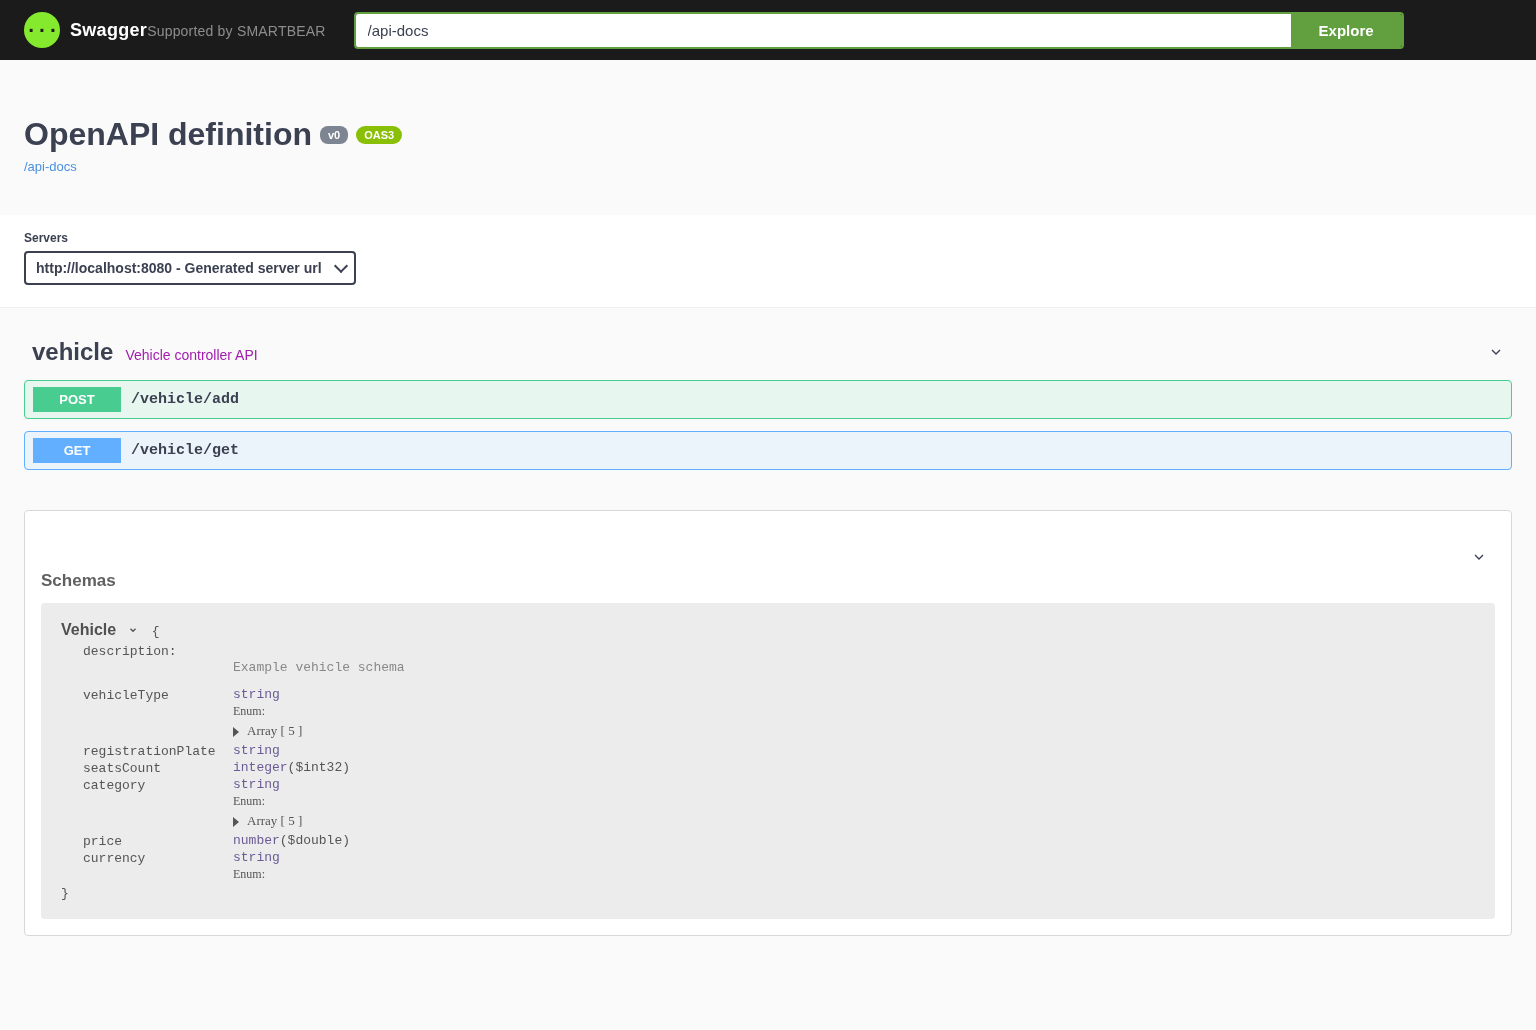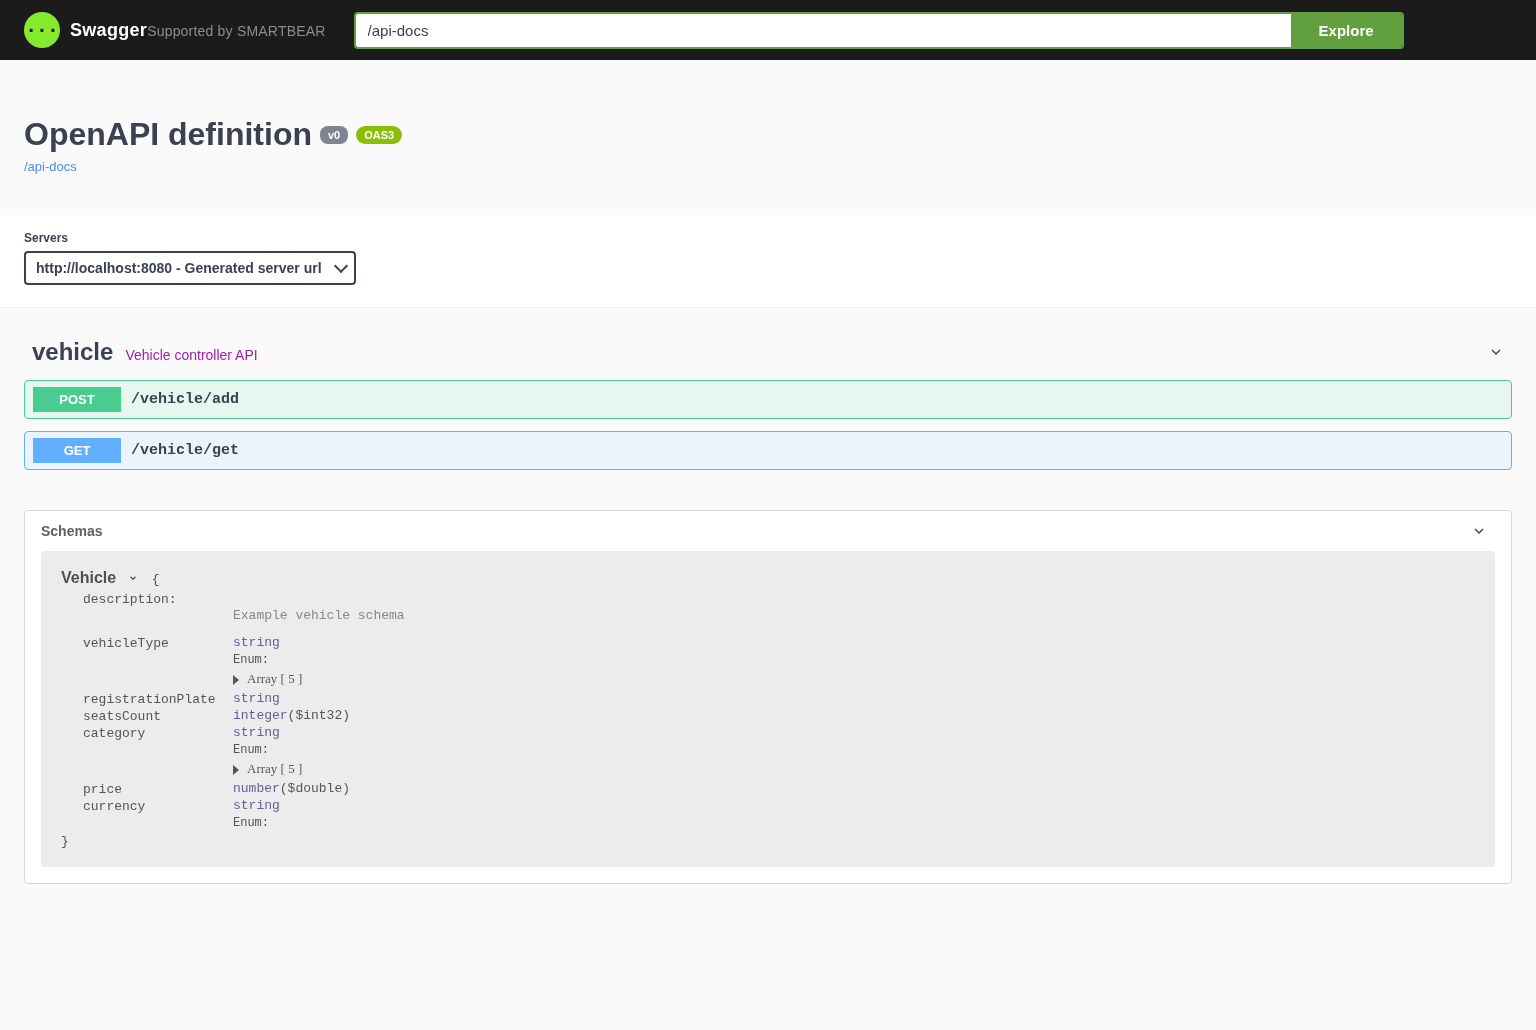--- a/index.html
+++ b/index.html
@@ -47,34 +47,34 @@
     .op-post { background: #e8f6f0; border: 1px solid #49cc90; }
     .op-get { background: #ebf3fb; border: 1px solid #61affe; }
     .op-method { font-size: 13px; font-weight: 700; color: #fff; border-radius: 0; padding: 5px 0; width: 88px; text-align: center; margin-right: 10px; }
     .op-post .op-method { background: #49cc90; }
     .op-get .op-method { background: #61affe; }
     .op-path { font-family: "Courier New", monospace; font-size: 15px; font-weight: 600; color: #3b4151; }
     
     
     .schemas-section { margin-top: 40px; border: 1px solid #d8d8d8; border-radius: 4px; background: #fff; }
     .schemas-header { display: flex; justify-content: space-between; align-items: center; padding: 12px 16px; cursor: pointer; }
-    .schemas-title { font-size: 14px; font-weight: 700; color: #606060; }
+    .schemas-title { font-size: 17px; font-weight: 700; color: #606060; margin-top: 48px; }
     .schemas-body { background: #ececec; margin: 0 16px 16px 16px; border-radius: 4px; padding: 18px 20px; font-family: "Courier New", monospace; font-size: 13px; color: #555; }
     
     .model-name { font-family: -apple-system, sans-serif; font-size: 16px; font-weight: 700; color: #505050; display: inline; }
     .model-toggle { display: inline-block; margin: 0 6px 0 4px; }
     .brace { color: #555; }
     
     .model-table { margin-left: 22px; margin-top: 4px; }
     .model-row { display: flex; }
     .model-key { width: 150px; color: #555; padding: 1px 0; }
     .model-val-col { flex: 1; }
     .prop-type { color: #6b5b95; }
     .prop-format { color: #555; }
-    .enum-label { color: #555; font-size: 12px; }
+    .enum-label { color: #555; font-size: 12px; font-family: Liberation Serif, serif; }
     .enum-arr { color: #555; margin-left: 4px; font-family: Liberation Serif, serif; }
     .arrow-right { display: inline-block; width: 0; height: 0; border-top: 5px solid transparent; border-bottom: 5px solid transparent; border-left: 6px solid #555; vertical-align: middle; margin-right: 4px; }
     .desc-text { color: #888; }
     .close-brace { margin-top: 4px; }
   </style>
 </head>
 <body>
 
 <div class="topbar">
   <div class="logo-wrap">

